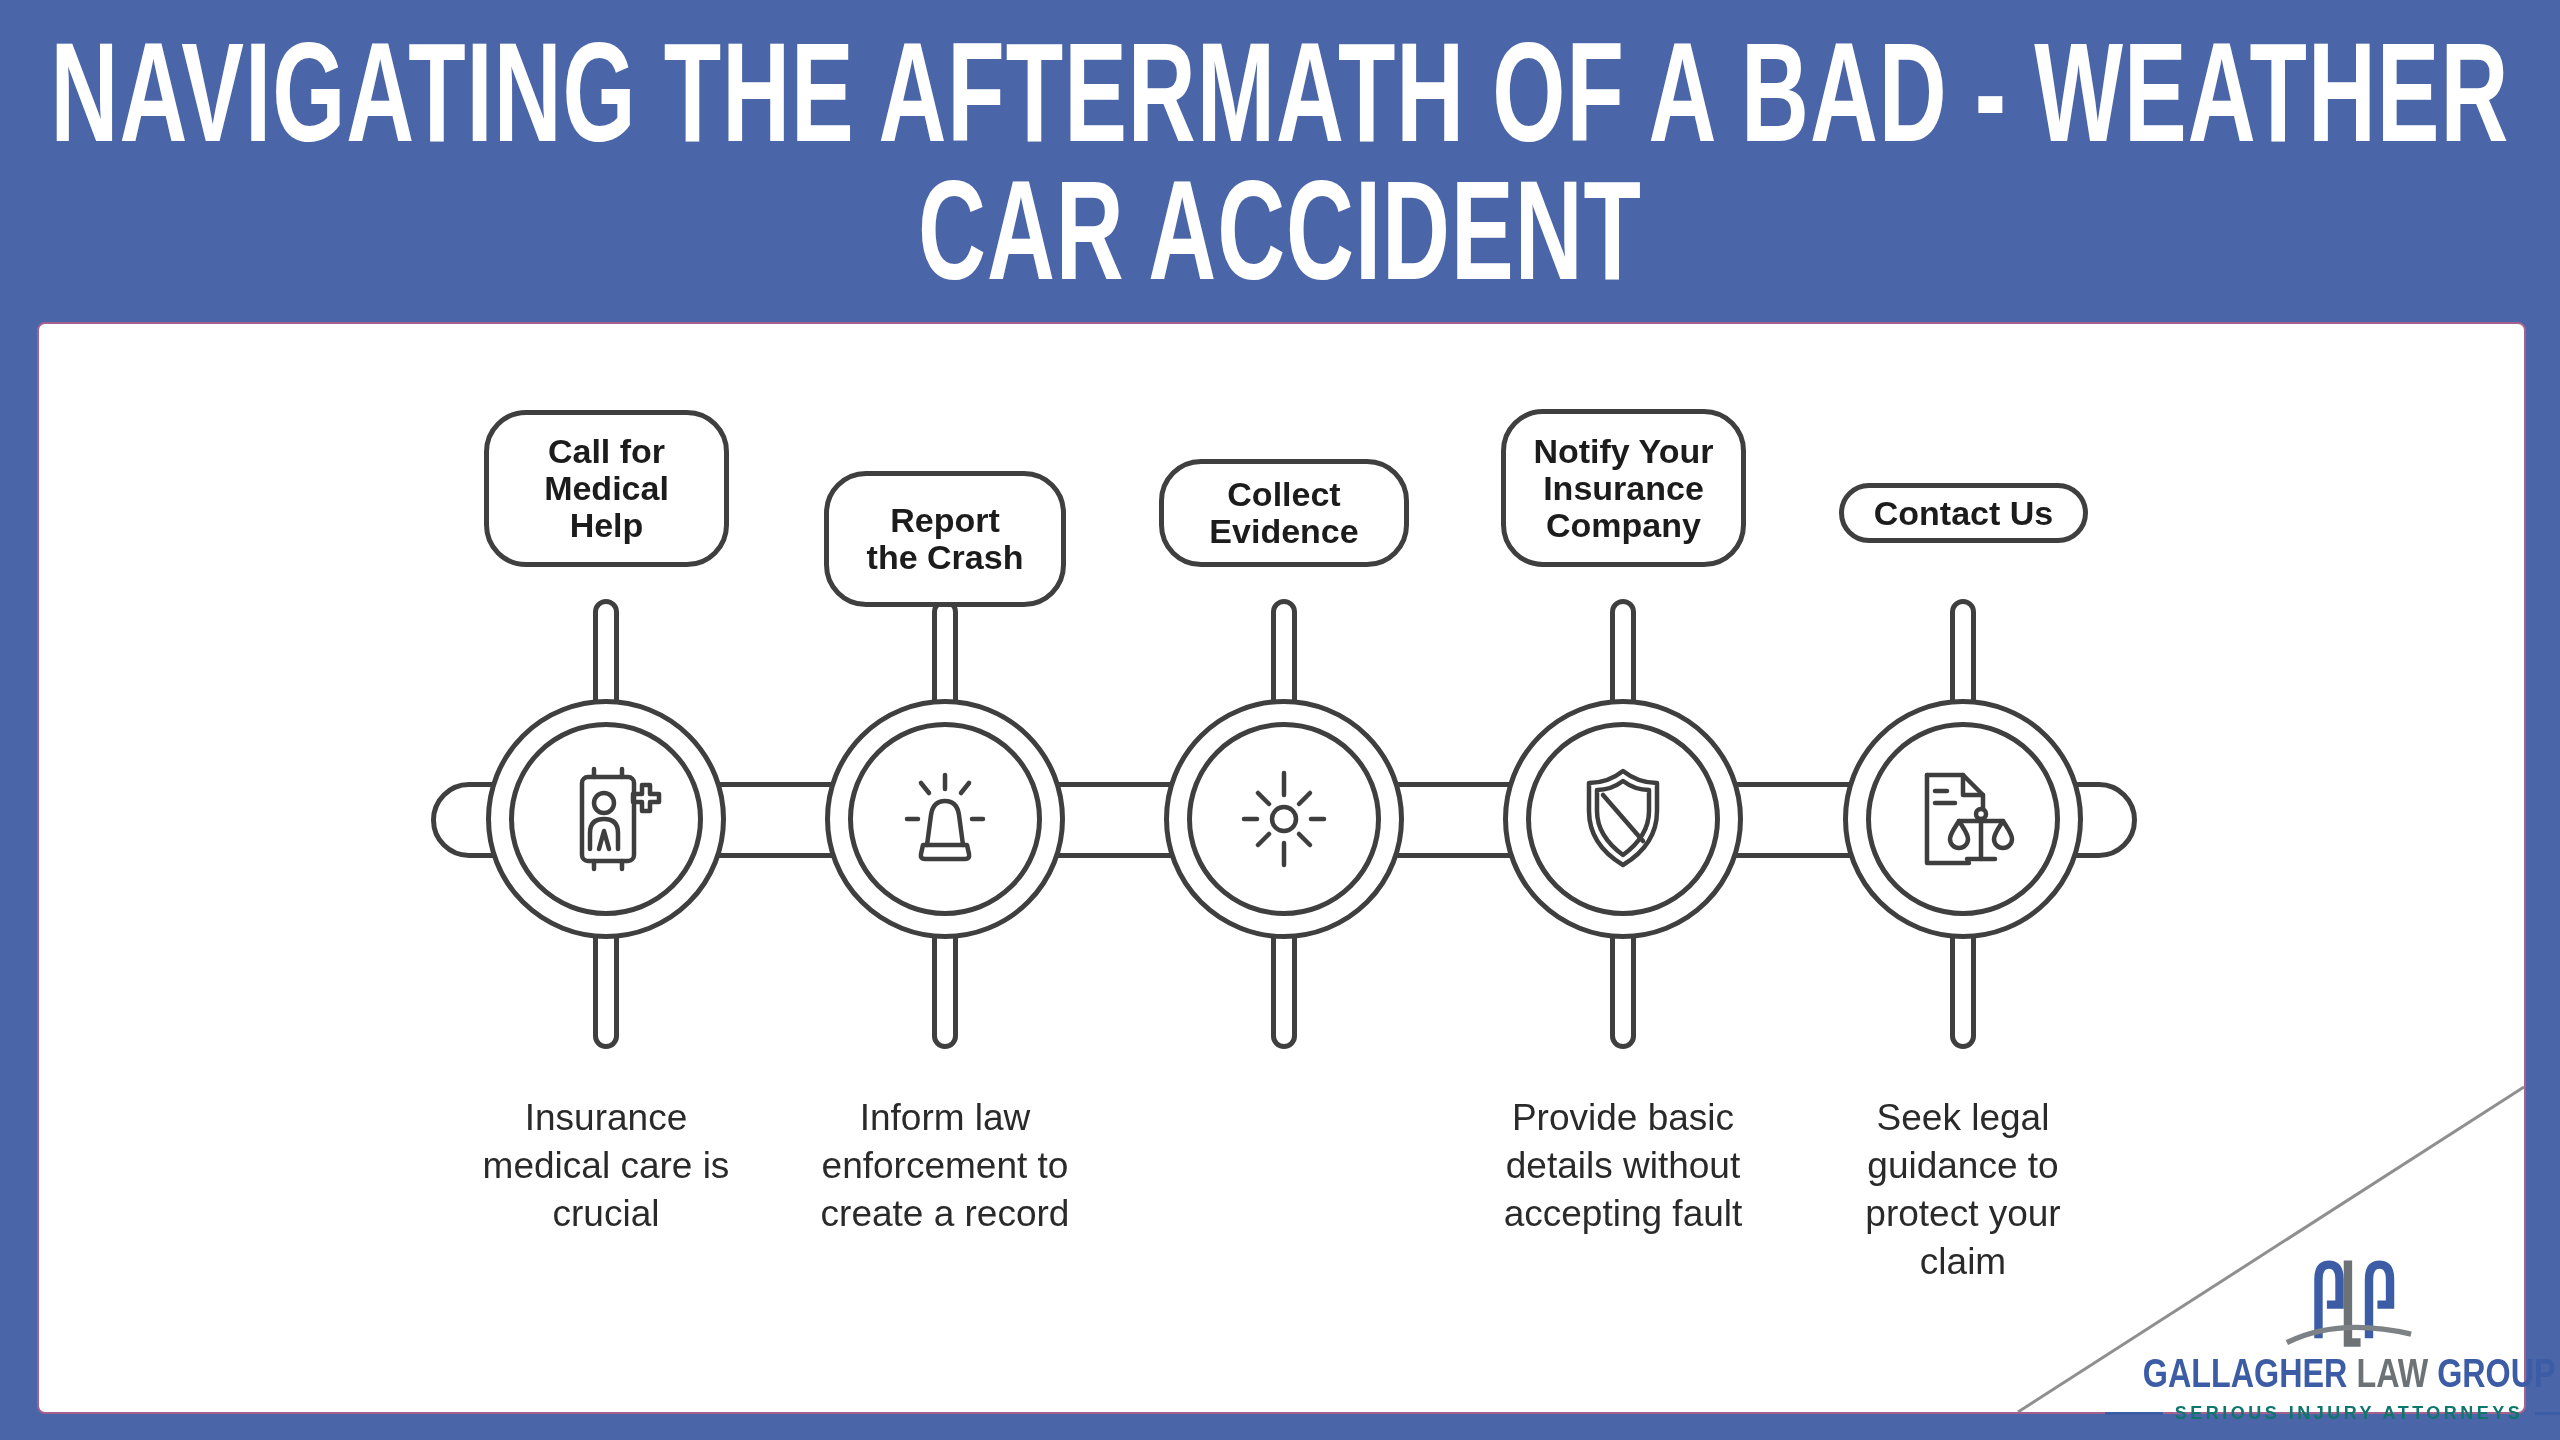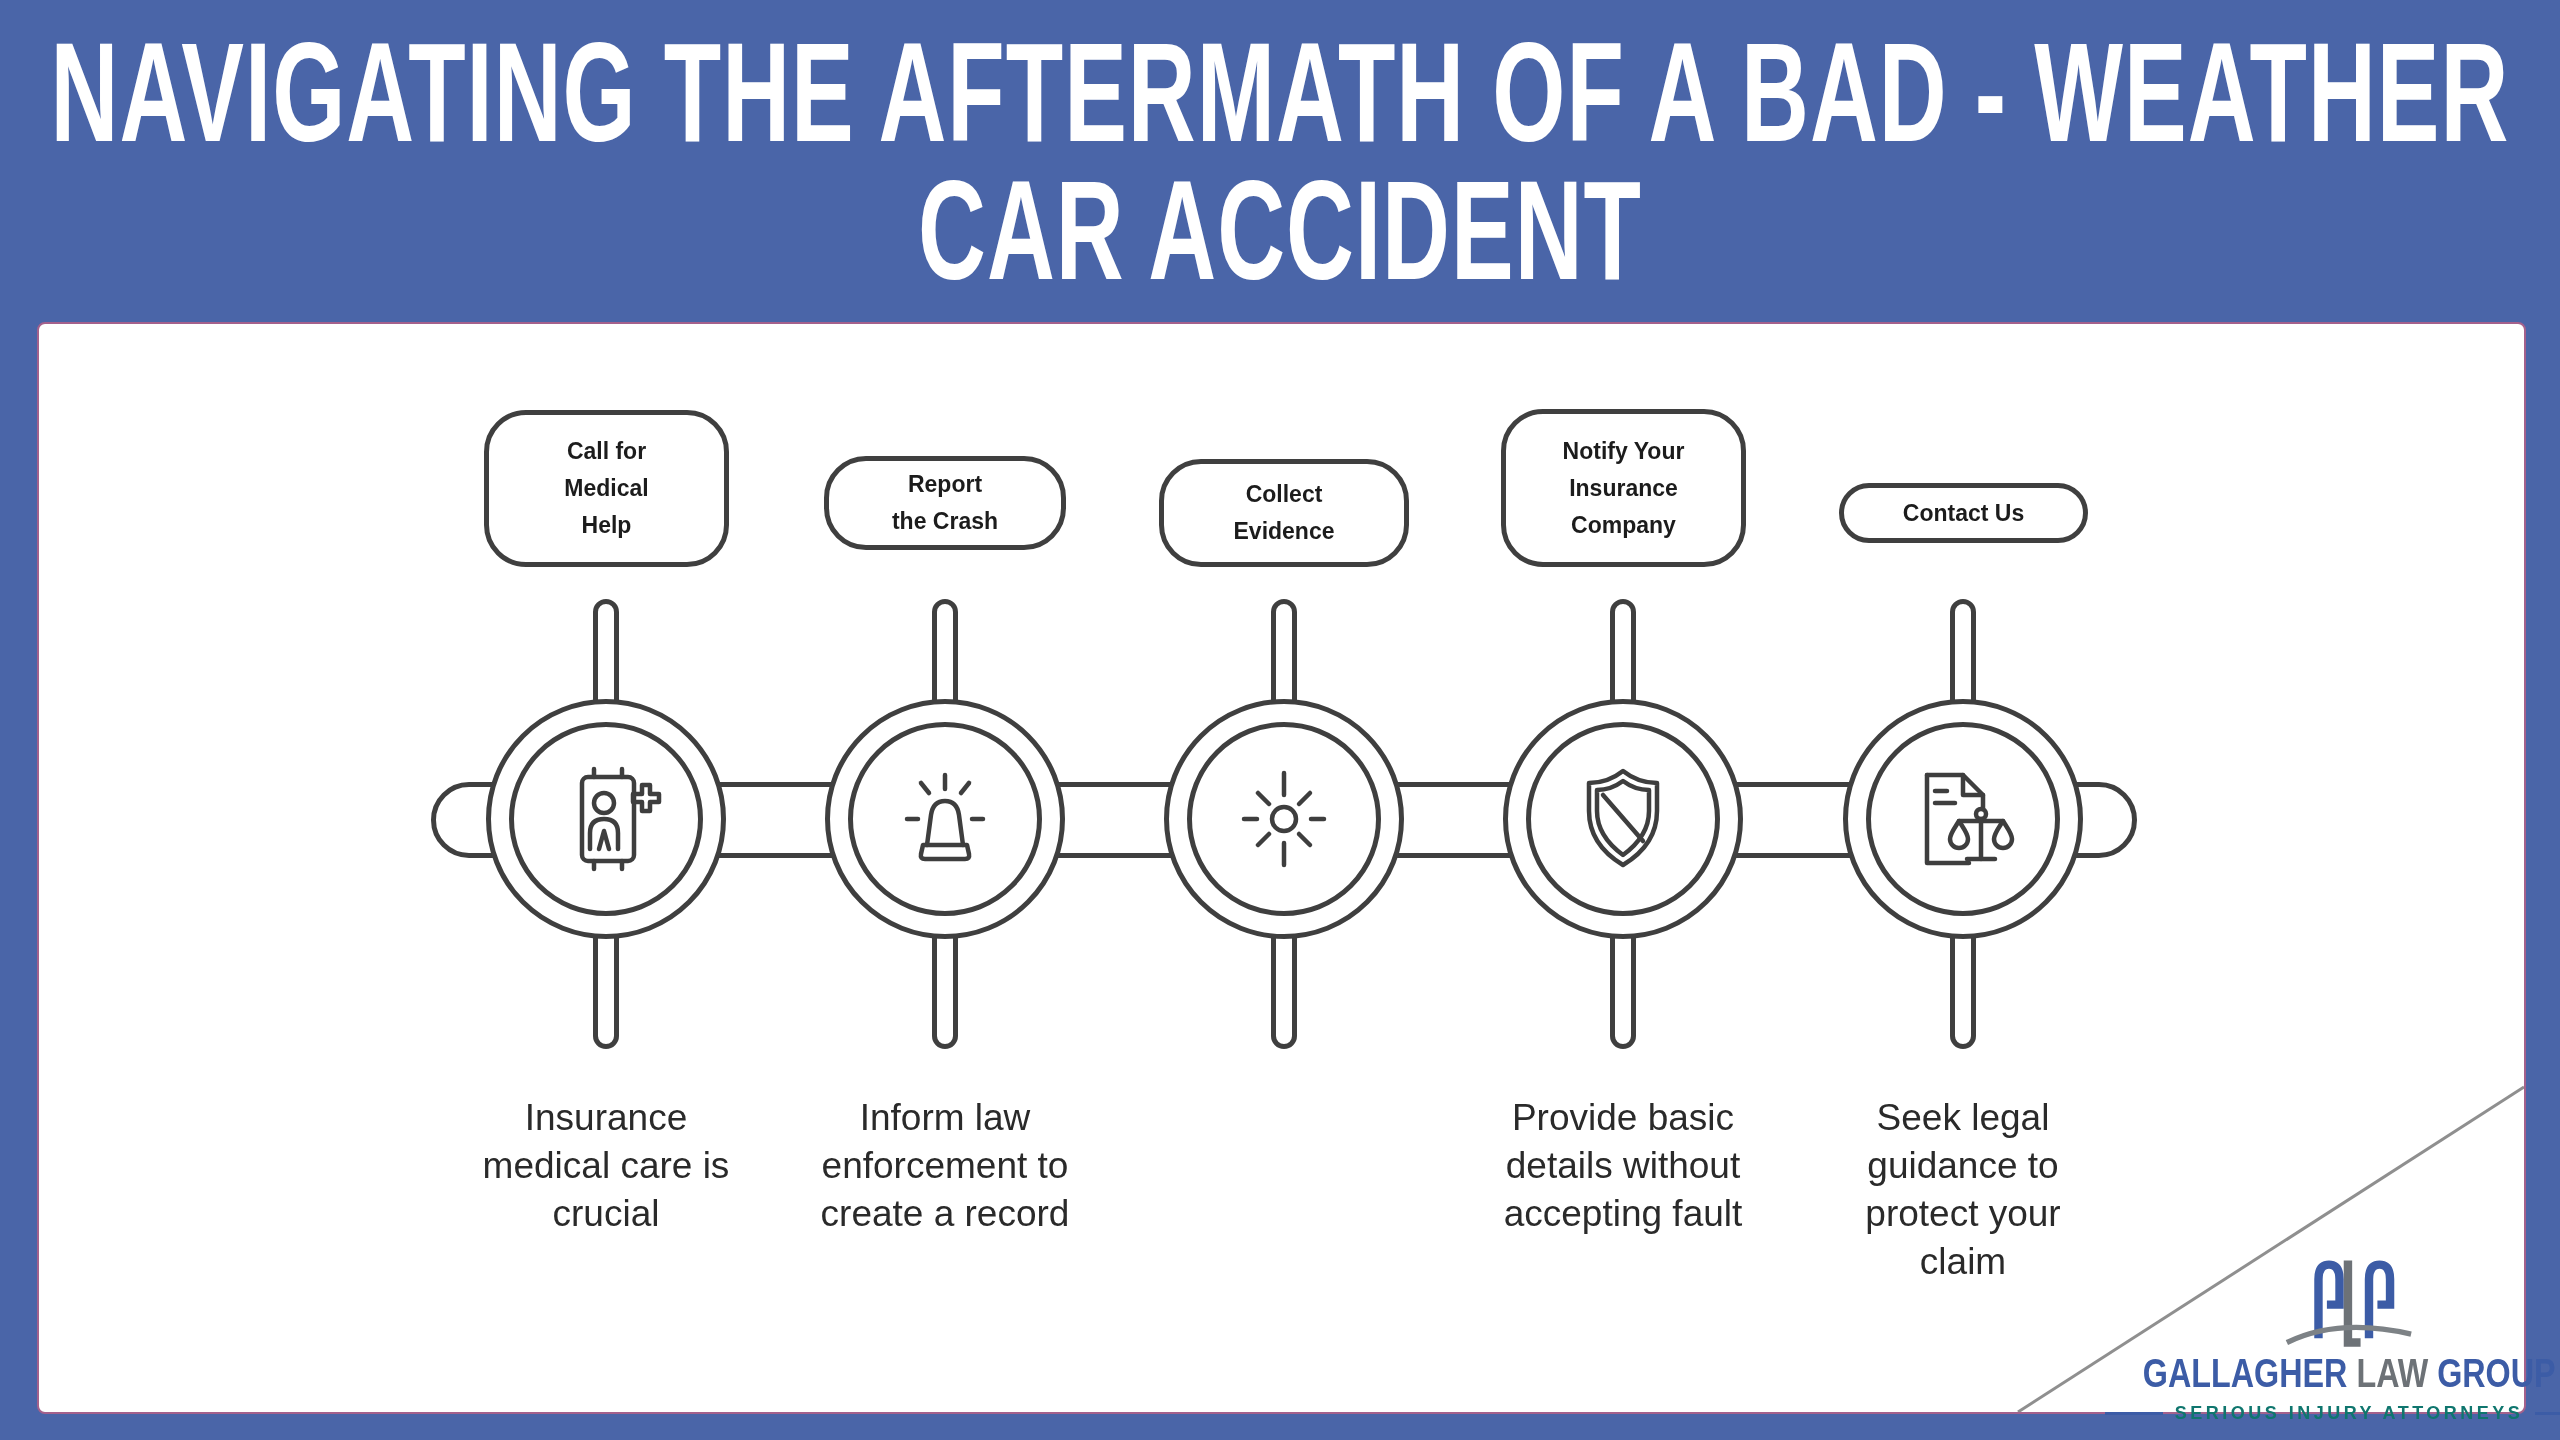--- a/index.html
+++ b/index.html
@@ -23,21 +23,21 @@
   .stem.top{border-radius:13px 13px 0 0;top:275px;height:135px;}
   .stem.bottom{border-radius:0 0 13px 13px;top:595px;height:130px;}
   .node{position:absolute;top:375px;width:240px;height:240px;background:#fff;
     border:5px solid #3f3f3f;border-radius:50%;z-index:2;}
   .node-inner{position:absolute;left:50%;top:50%;transform:translate(-50%,-50%);
     width:194px;height:194px;border:5px solid #3f3f3f;border-radius:50%;background:#fff;}
   .node svg{position:absolute;left:50%;top:50%;transform:translate(-50%,-50%);}
   
   .label-box{position:absolute;background:#fff;border:5px solid #3f3f3f;border-radius:42px;
     display:flex;align-items:center;justify-content:center;text-align:center;z-index:3;}
-  .label-box span{font-size:23px;line-height:37px;font-weight:700;color:#1c1c1c;white-space:pre-line;}
+  .label-box span{font-size:34px;line-height:37px;font-weight:700;color:#1c1c1c;white-space:pre-line;}
   
   .desc{position:absolute;top:770px;width:340px;text-align:center;font-size:37px;line-height:48px;
     color:#2a2a2a;white-space:pre-line;z-index:3;}
   
   .corner-svg{position:absolute;left:0;top:0;z-index:2;pointer-events:none;}
   .logo{position:absolute;left:2140px;top:928px;width:340px;z-index:4;
     display:flex;flex-direction:column;align-items:center;}
   .logo-word{font-size:34px;font-weight:700;letter-spacing:0px;white-space:nowrap;
     transform:scale(0.95,1.18);transform-origin:center;margin-top:2px;}
   .lw-blue{color:#3c5ca6;} .lw-gray{color:#6d7277;}
@@ -132,21 +132,21 @@
       <path d="M78,60 V100"></path>
       <path d="M64,100 H92"></path>
     </svg>
   </div>
 
   <div class="label-box" style="left:445px;top:86px;width:245px;height:157px">
     <span>Call for
 Medical
 Help</span>
   </div>
-  <div class="label-box" style="left:785px;top:132px;width:242px;height:94px">
+  <div class="label-box" style="left:785px;top:147px;width:242px;height:136px">
     <span>Report
 the Crash</span>
   </div>
   <div class="label-box" style="left:1120px;top:135px;width:250px;height:108px">
     <span>Collect
 Evidence</span>
   </div>
   <div class="label-box" style="left:1462px;top:85px;width:245px;height:158px">
     <span>Notify Your
 Insurance

